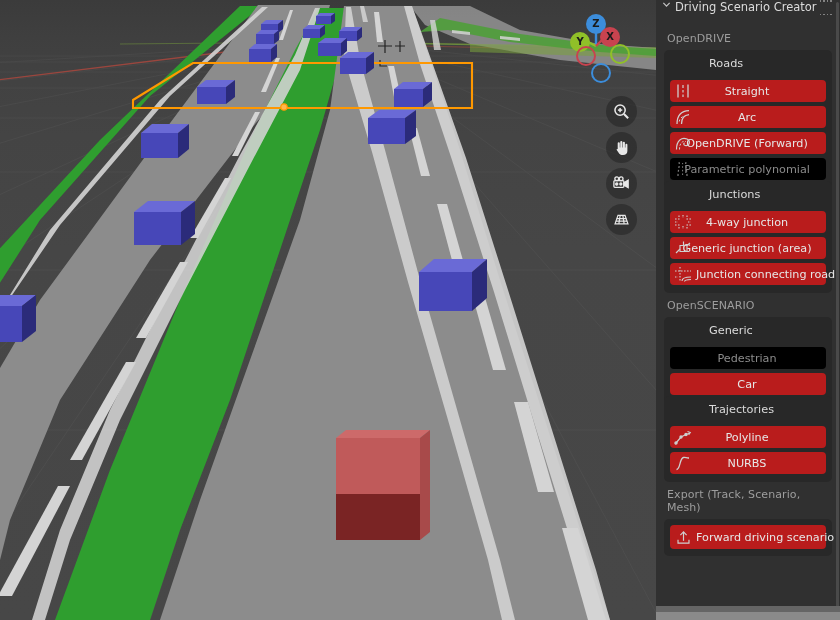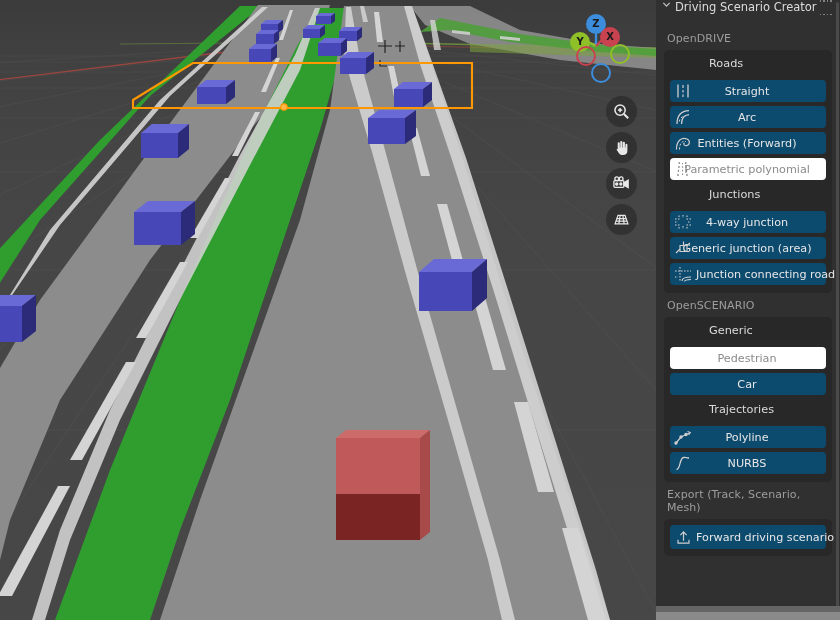--- a/index.html
+++ b/index.html
@@ -38,28 +38,28 @@
   .panel-head .chev { width:13px; color:#c2c2c2; font-size:9px; }
   .panel-head .ttl { color:#dcdcdc; font-size:11.5px; flex:1; }
   .grip { display:grid; grid-template-columns:repeat(4,2px); gap:1.5px; opacity:.55;}
   .grip i { display:block; width:1.6px; height:1.6px; background:#c8c8c8; }
 
   .sec-label { color:#9d9d9d; font-size:11px; padding:6px 18px 5px 11px; letter-spacing:.1px; }
 
   .box { background:#282828; border-radius:5px; margin:0 8px 0 8px; padding:5px 6px 8px 6px; }
   .box-title { color:#dadada; font-size:11.3px; padding:2px 0 6px 3px;margin-left:36px; }
 
-  .btn { height:22px; border-radius:4px; background:#0c4a6e; margin-top:4px;
+  .btn { height:22px; border-radius:4px; background:#b91c1c; margin-top:4px;
      display:flex; align-items:center; position:relative; cursor:default; }
   .btn:first-of-type { margin-top:0; }
   .btn .lbl { flex:1; text-align:center; color:#e6e6e6; font-size:11.2px;
      padding-right:2px; white-space:nowrap; }
   .btn .ico { position:absolute; left:2px; top:1px; width:22px; height:20px;
      display:flex; align-items:center; justify-content:center; }
-  .btn.dim { background:#ffffff; }
+  .btn.dim { background:#000000; }
   .btn.dim .lbl { color:#8b8b8b; }
   .btn.tight .lbl { text-align:left; padding-left:26px; }
 
   .scrollbar { position:absolute; right:1px; top:2px; width:3px; height:616px;
      background:#4a4a4a; border-radius:2px; }
   .botbar { position:absolute; left:0; bottom:0; width:184px; height:14px; background:#656565; }
   .botbar-inner { position:absolute; left:0; bottom:0; width:184px; height:8px; background:#8a8a8a;}
 </style>
 </head>
 <body>
@@ -368,21 +368,21 @@
       </div>
 
 
       <div class="btn">
         <span class="ico">
           <svg width="18" height="16" viewBox="0 0 18 16" stroke="#cfcfcf" fill="none" stroke-width="1.2">
             <path d="M2.5 14.5 C2.5 5 8 2 13 4 C16.5 5.5 16 10 12.5 10.6 C10 11 9 9 10.5 7.8"></path>
             <path d="M5.5 14.5 C5.5 7.5 9 5.5 12 6.6" stroke-dasharray="2 1.8" stroke-width="1"></path>
           </svg>
         </span>
-        <span class="lbl">Entities (Forward)</span>
+        <span class="lbl">OpenDRIVE (Forward)</span>
       </div>
 
       <div class="btn dim">
         <span class="ico">
           <svg width="18" height="16" viewBox="0 0 18 16" stroke="#7e7e7e" fill="none" stroke-width="1.2">
             <path d="M4 15 C4 9 6 4 5 1" stroke-dasharray="2 2"></path>
             <path d="M13 15 C13 9 11 4 12 1" stroke-dasharray="2 2"></path>
             <path d="M8.6 14 L8.6 2" stroke-dasharray="1.6 2" stroke-width="1"></path>
           </svg>
         </span>

